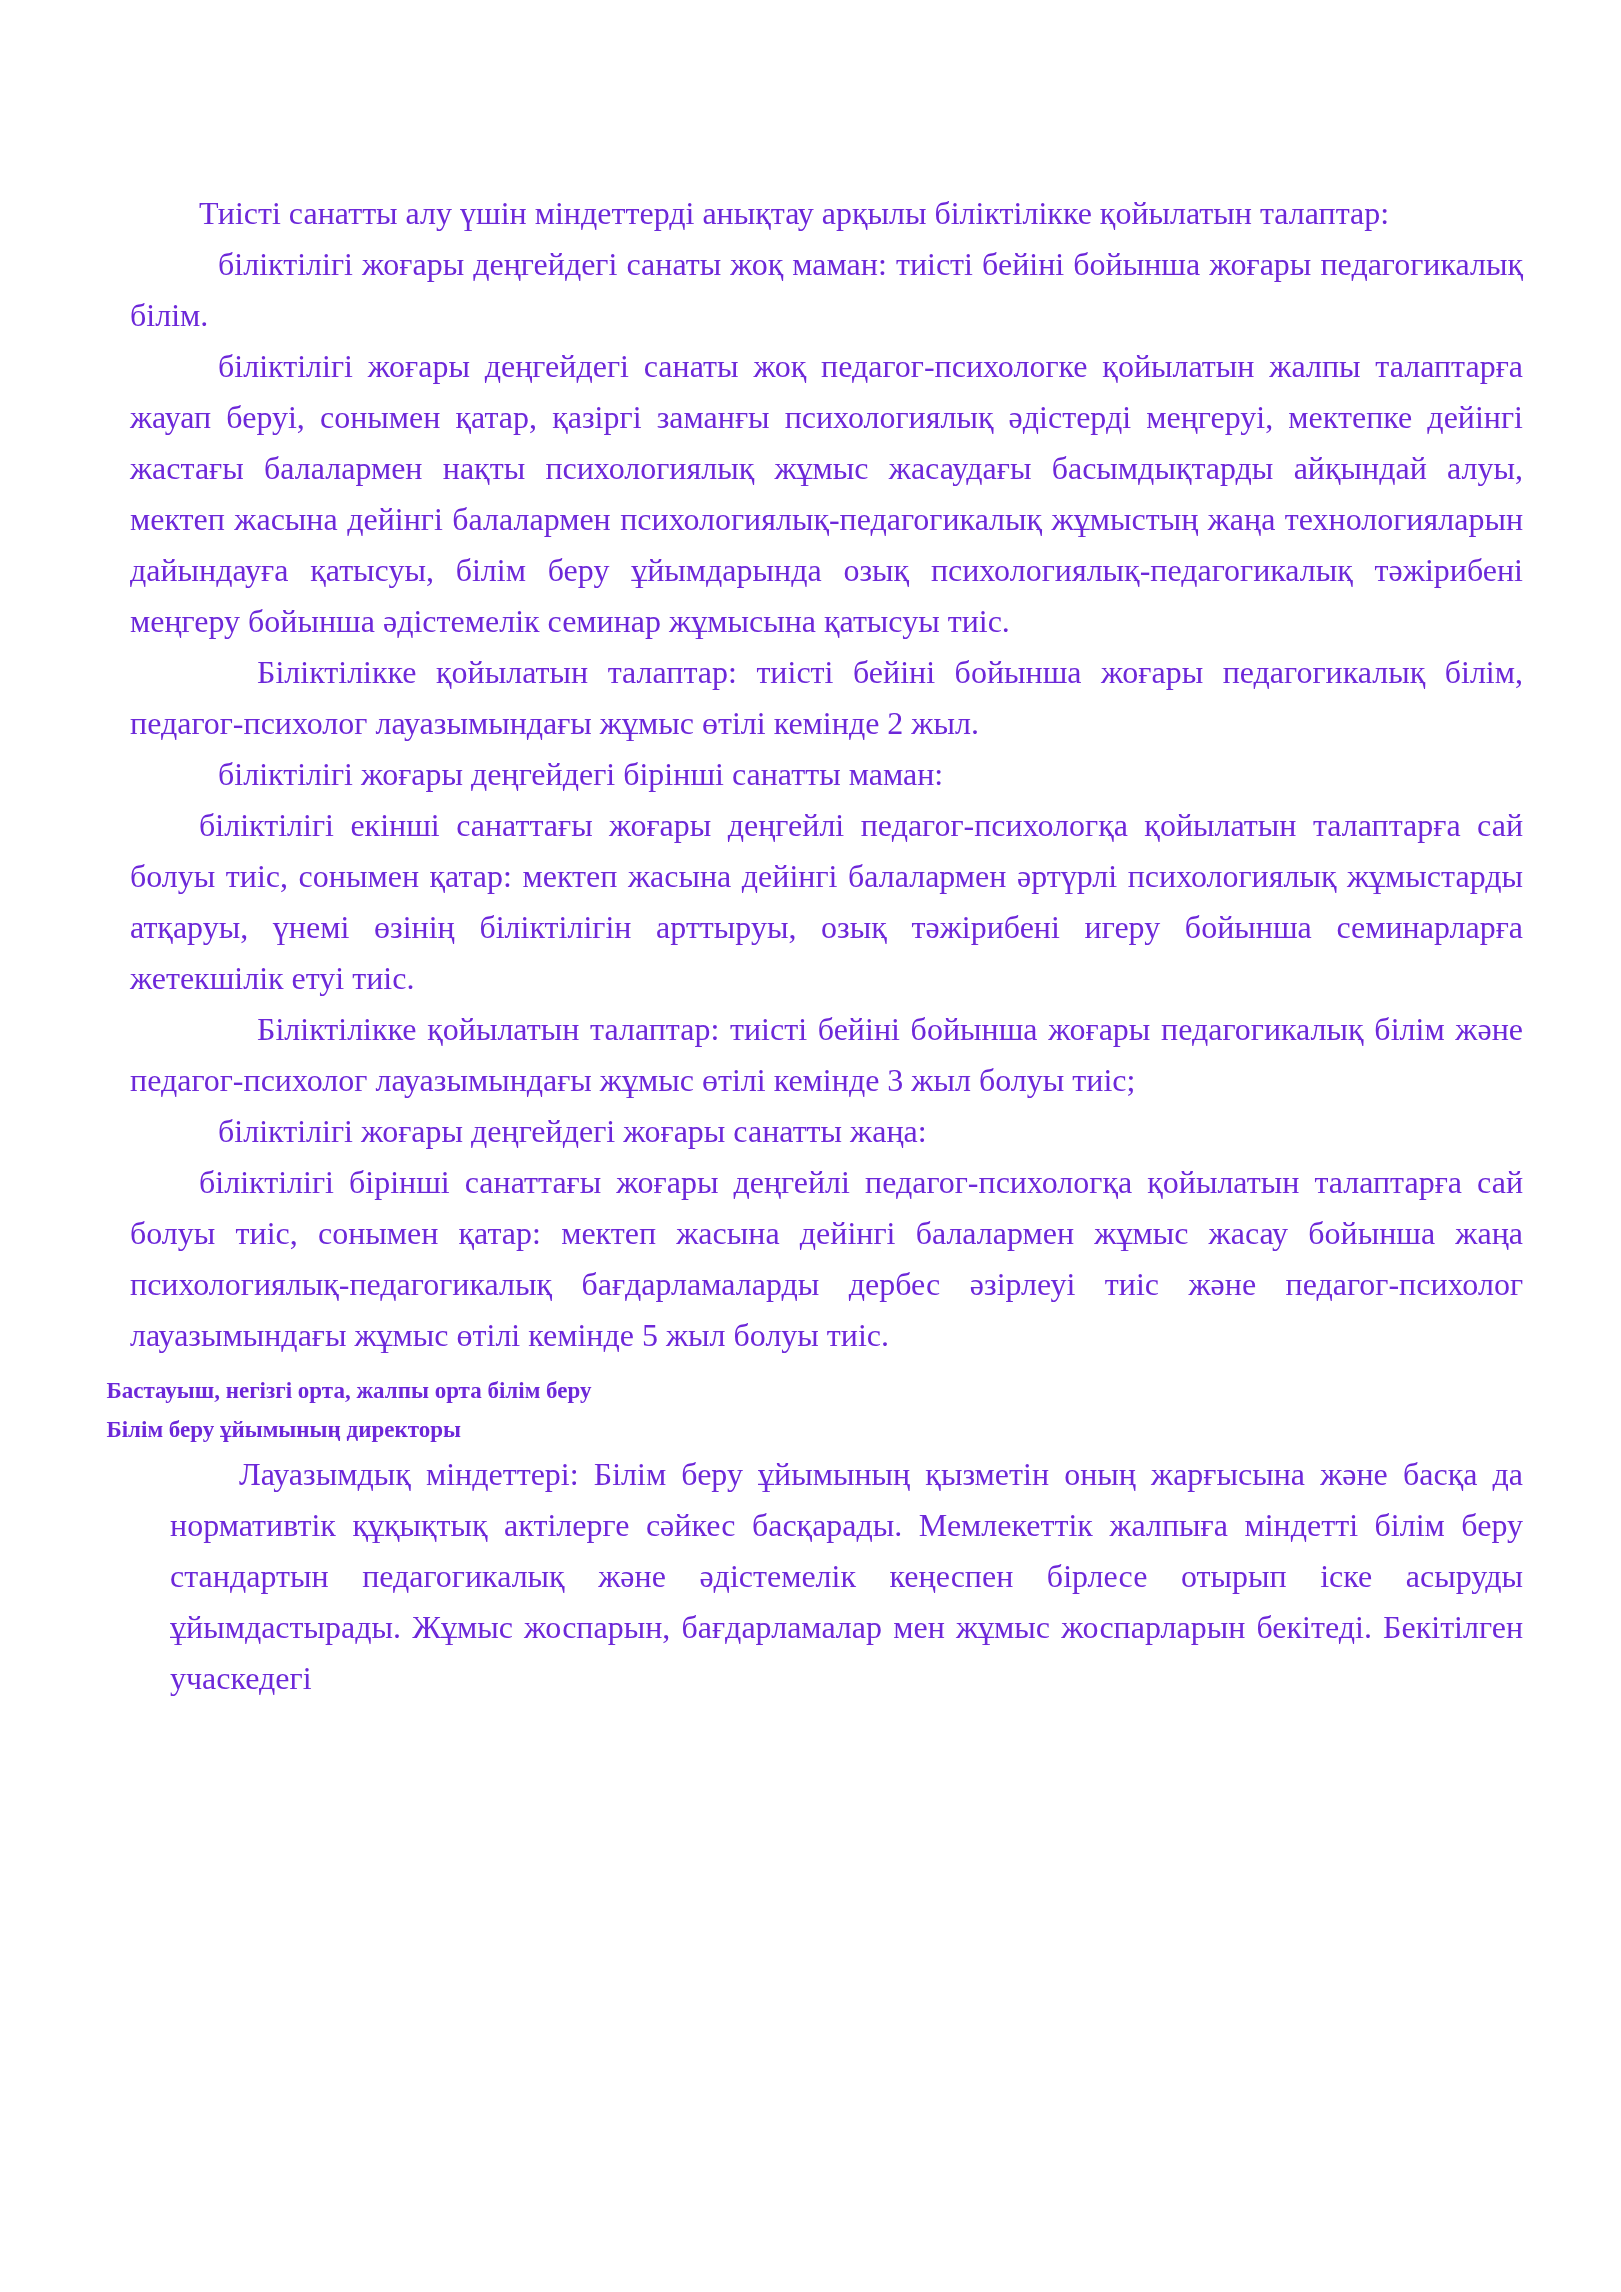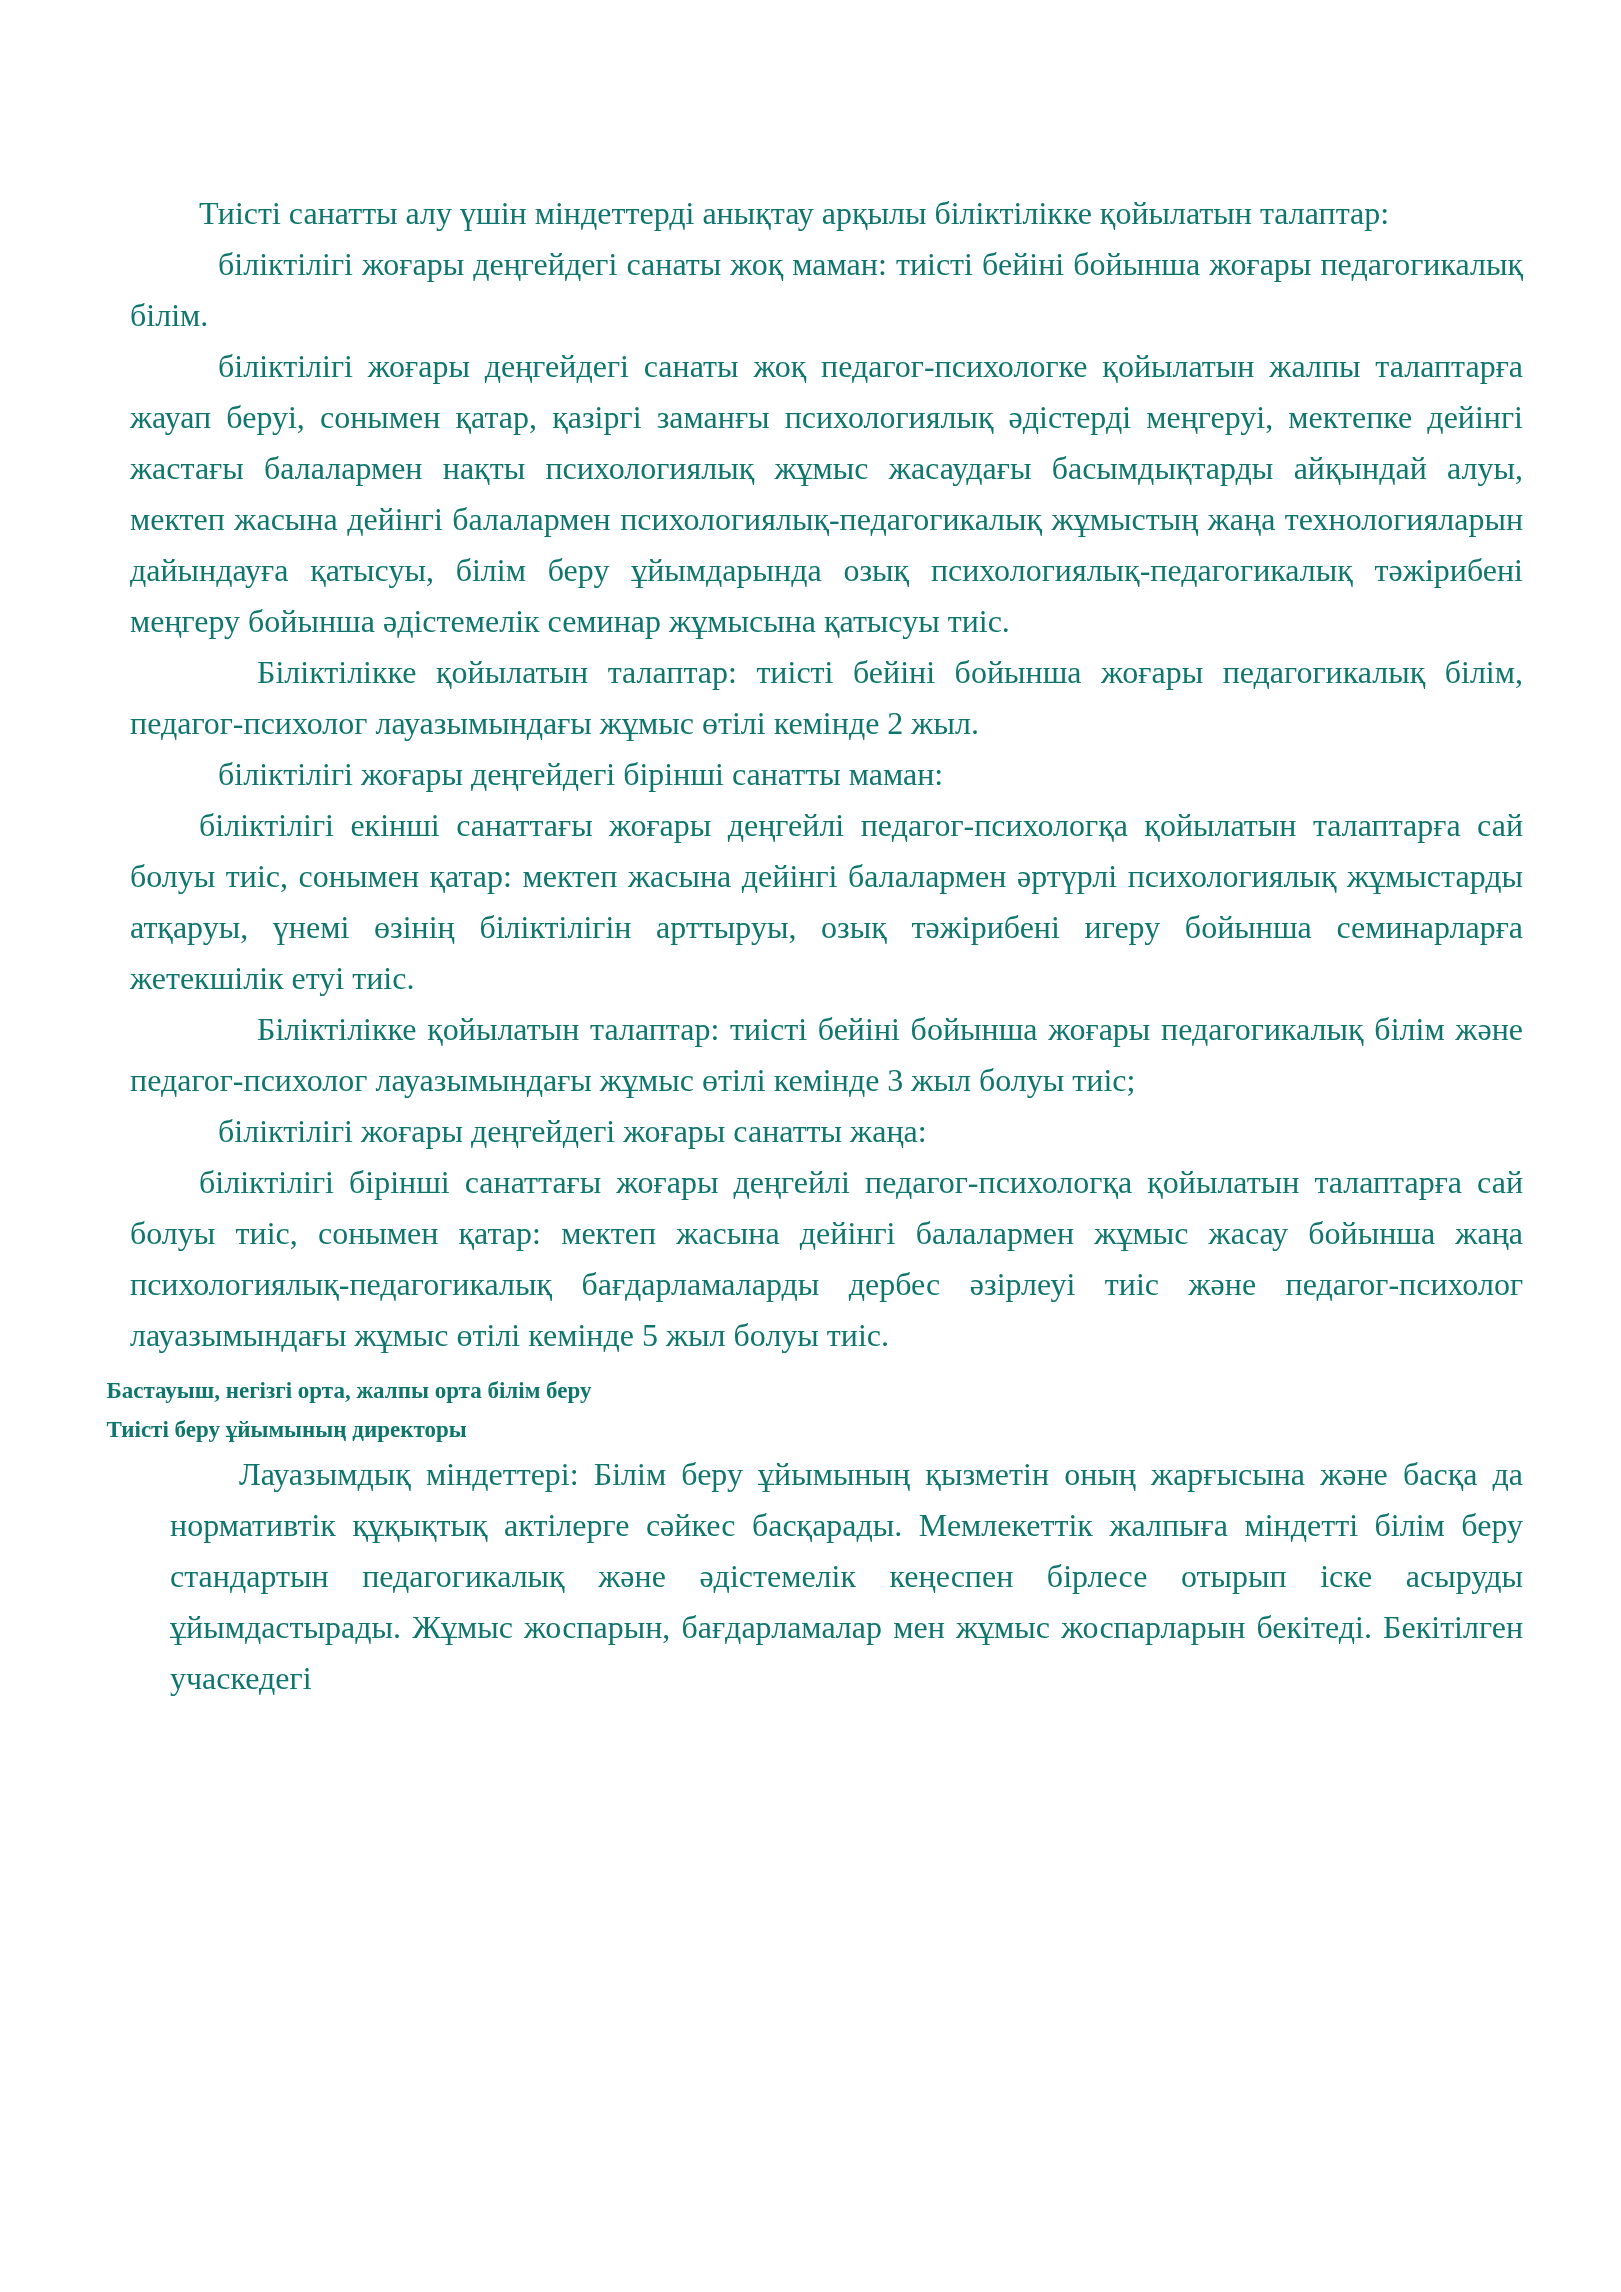--- a/index.html
+++ b/index.html
@@ -10,21 +10,21 @@
   .page {
     position: relative;
     width: 1621px;
     height: 2293px;
     background: #ffffff;
     box-sizing: border-box;
     padding: 188px 98px 39px 130px;
     font-family: "Liberation Serif", "DejaVu Serif", serif;
     font-size: 32px;
     line-height: 51px;
-    color: #0f766e;
+    color: #6d28d9;
     overflow: hidden;
   }
   .para {
     margin: 0;
     text-align: justify;
   }
   .ind-sm { text-indent: 69px; }
   .ind-md { text-indent: 88px; }
   .ind-lg { text-indent: 127px; font-family: Liberation Serif, serif; }
   .cont-last { text-align-last: justify; margin-left: 40px; }
@@ -45,16 +45,16 @@
   <p class="para ind-sm">Тиісті санатты алу үшін міндеттерді анықтау арқылы біліктілікке қойылатын талаптар:</p>
   <p class="para ind-md">біліктілігі жоғары деңгейдегі санаты жоқ маман: тиісті бейіні бойынша жоғары педагогикалық білім.</p>
   <p class="para ind-md">біліктілігі жоғары деңгейдегі санаты жоқ педагог-психологке қойылатын жалпы талаптарға жауап беруі, сонымен қатар, қазіргі заманғы психологиялық әдістерді меңгеруі, мектепке дейінгі жастағы балалармен нақты психологиялық жұмыс жасаудағы басымдықтарды айқындай алуы, мектеп жасына дейінгі балалармен психологиялық-педагогикалық жұмыстың жаңа технологияларын дайындауға қатысуы, білім беру ұйымдарында озық психологиялық-педагогикалық тәжірибені меңгеру бойынша әдістемелік семинар жұмысына қатысуы тиіс.</p>
   <p class="para ind-lg">Біліктілікке қойылатын талаптар: тиісті бейіні бойынша жоғары педагогикалық білім, педагог-психолог лауазымындағы жұмыс өтілі кемінде 2 жыл.</p>
   <p class="para ind-md">біліктілігі жоғары деңгейдегі бірінші санатты маман:</p>
   <p class="para ind-sm">біліктілігі екінші санаттағы жоғары деңгейлі педагог-психологқа қойылатын талаптарға сай болуы тиіс, сонымен қатар: мектеп жасына дейінгі балалармен әртүрлі психологиялық жұмыстарды атқаруы, үнемі өзінің біліктілігін арттыруы, озық тәжірибені игеру бойынша семинарларға жетекшілік етуі тиіс.</p>
   <p class="para ind-lg">Біліктілікке қойылатын талаптар: тиісті бейіні бойынша жоғары педагогикалық білім және педагог-психолог лауазымындағы жұмыс өтілі кемінде 3 жыл болуы тиіс;</p>
   <p class="para ind-md">біліктілігі жоғары деңгейдегі жоғары санатты жаңа:</p>
   <p class="para ind-sm">біліктілігі бірінші санаттағы жоғары деңгейлі педагог-психологқа қойылатын талаптарға сай болуы тиіс, сонымен қатар: мектеп жасына дейінгі балалармен жұмыс жасау бойынша жаңа психологиялық-педагогикалық бағдарламаларды дербес әзірлеуі тиіс және педагог-психолог лауазымындағы жұмыс өтілі кемінде 5 жыл болуы тиіс.</p>
   <p class="para doc-heading doc-heading-first">Бастауыш, негізгі орта, жалпы орта білім беру</p>
-  <p class="para doc-heading">Тиісті беру ұйымының директоры</p>
+  <p class="para doc-heading">Білім беру ұйымының директоры</p>
   <p class="para ind-sm cont-last">Лауазымдық міндеттері: Білім беру ұйымының қызметін оның жарғысына және басқа да нормативтік құқықтық актілерге сәйкес басқарады. Мемлекеттік жалпыға міндетті білім беру стандартын педагогикалық және әдістемелік кеңеспен бірлесе отырып іске асыруды ұйымдастырады. Жұмыс жоспарын, бағдарламалар мен жұмыс жоспарларын бекітеді. Бекітілген учаскедегі</p>
 </div>
 
 
 </body></html>

